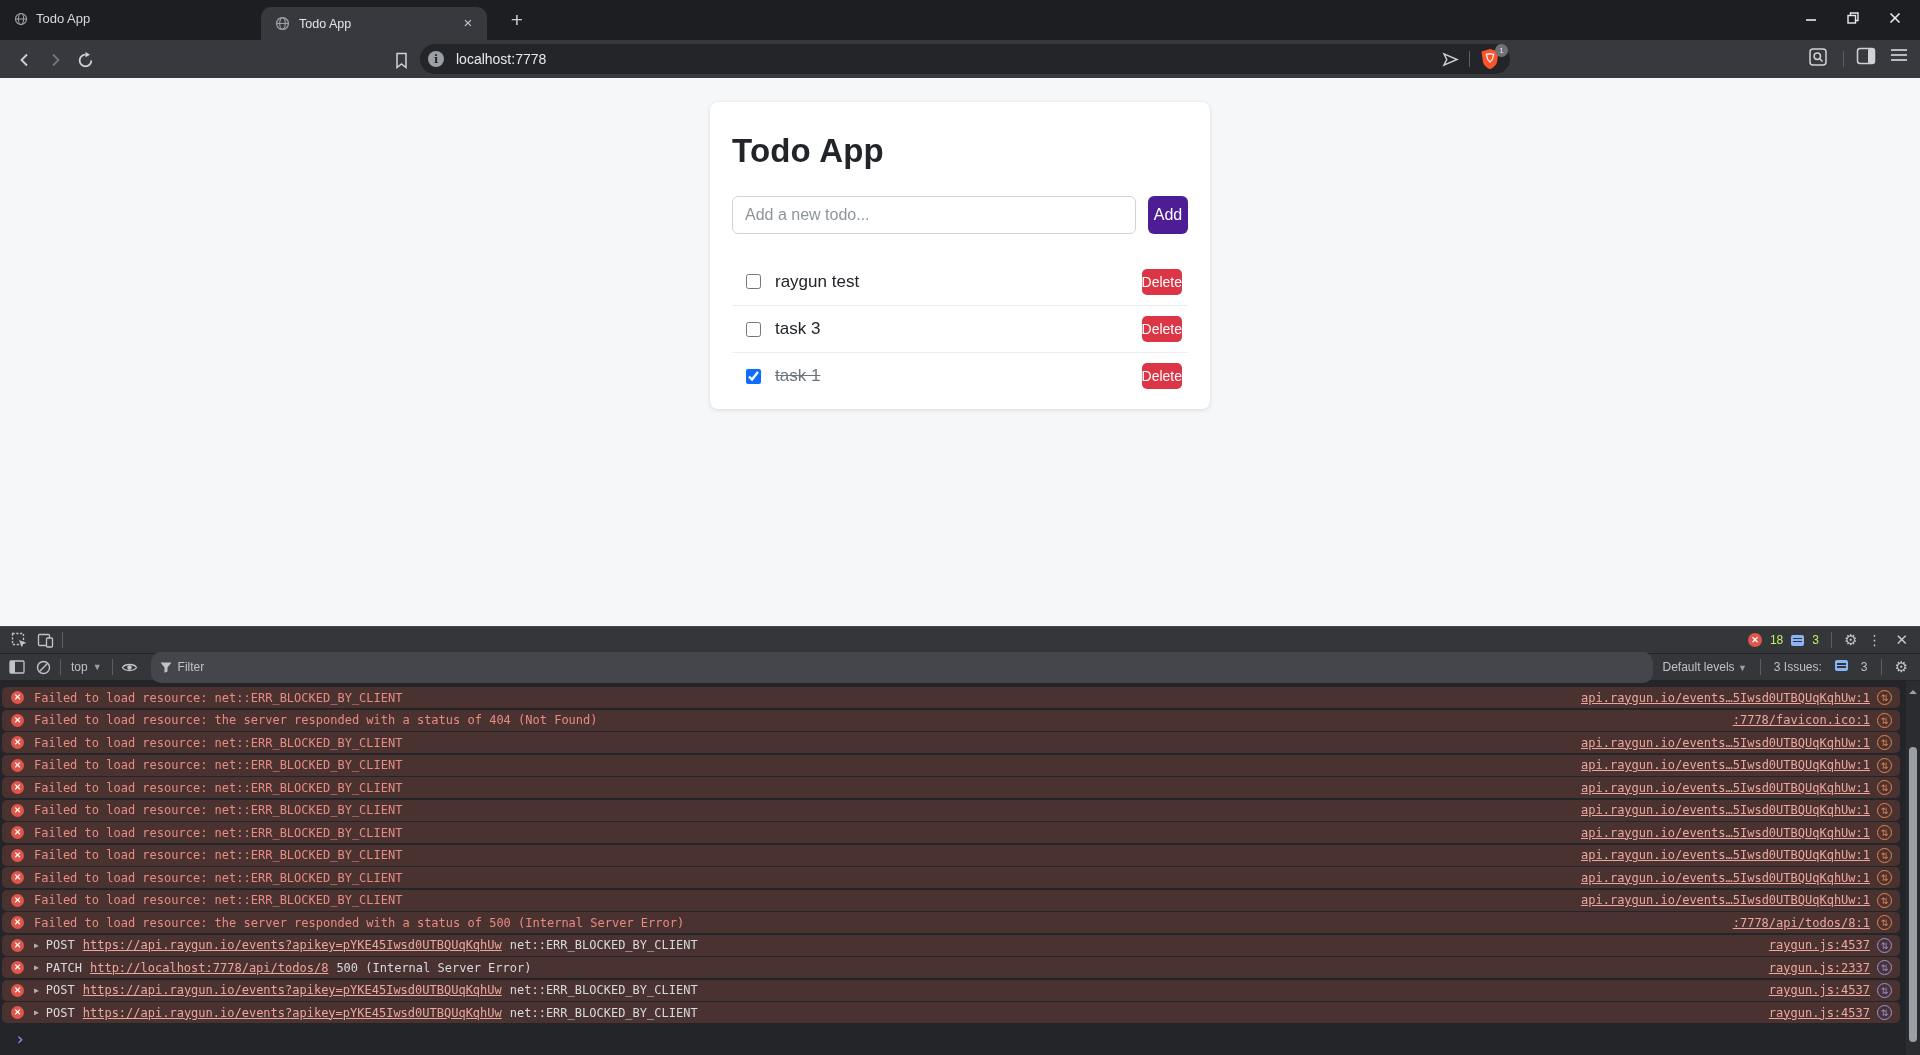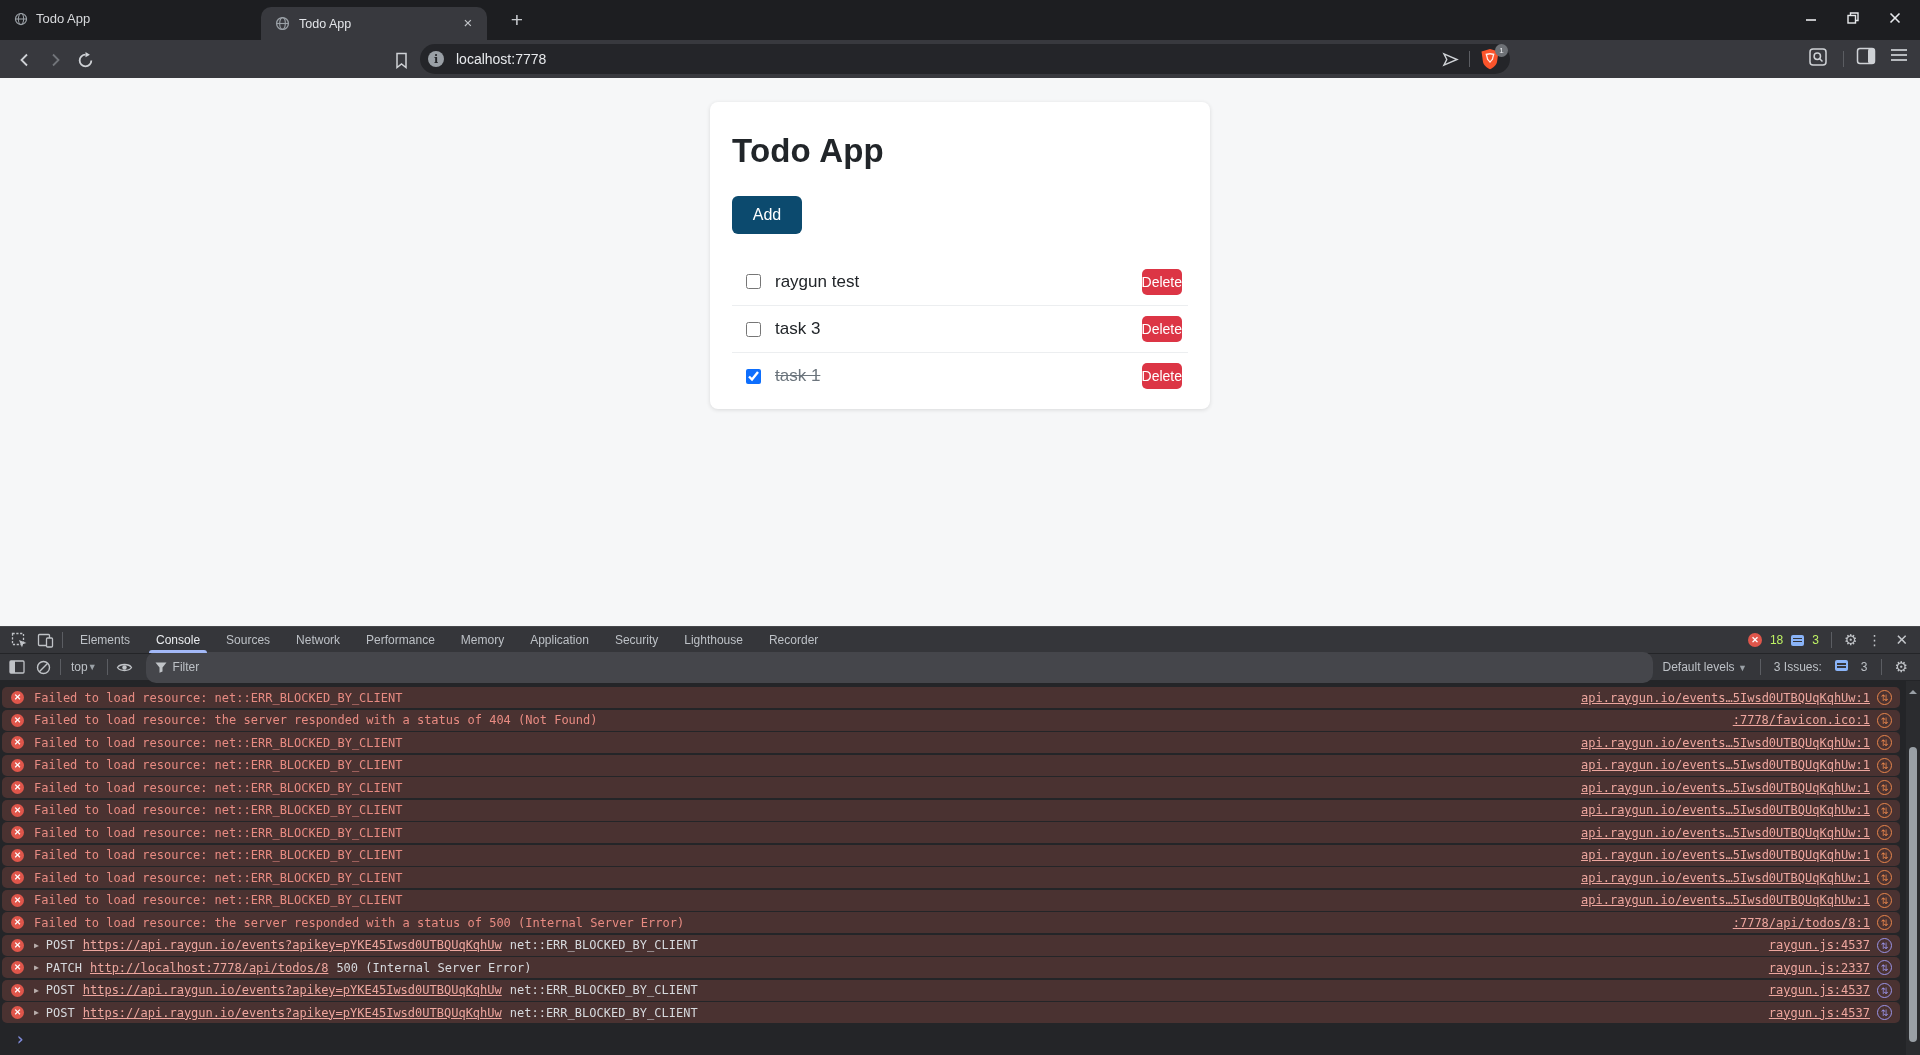--- a/index.html
+++ b/index.html
@@ -36,21 +36,21 @@
 
   
   .page { height:548px; background:#f6f7f8; overflow:hidden; }
   .card { width:500px; margin:24px auto 0; background:#fff; border-radius:8px;
           box-shadow:0 1px 4px rgba(0,0,0,.12); padding:22px 22px 10px; }
   .card h1 { font-size:33px; color:#212529; letter-spacing:.2px; margin:8px 0 26px; }
   .add-row { display:flex; gap:12px; margin-bottom:24px; }
   .todo-input { flex:1; height:38px; border:1px solid #ced4da; border-radius:6px; padding:0 12px;
                 font-size:16px; color:#212529; font-family:"Liberation Sans",sans-serif; outline:none; }
   .todo-input::placeholder { color:#8d959c; }
-  .add-btn { width:70px; height:38px; background:#0c4a6e; color:#fff; border:none; border-radius:6px;
+  .add-btn { width:40px; height:38px; background:#4c1d95; color:#fff; border:none; border-radius:6px;
              font-size:16px; font-family:"Liberation Sans",sans-serif; cursor:pointer; }
   .todo-list { list-style:none; }
   .todo-row { display:flex; align-items:center; height:47px; padding:0 6px 0 14px; }
   .todo-row + .todo-row { border-top:1px solid #eceef0; }
   .todo-row input[type=checkbox] { width:15px; height:15px; accent-color:#0d6efd; }
   .todo-label { font-size:17px; color:#212529; margin-left:14px; flex:1; }
   .todo-label.completed { color:#6c757d; text-decoration:line-through; }
   .del-btn { background:#dc3545; color:#fff; border:none; border-radius:5px; padding:5px 0;
              font-size:14px; font-family:"Liberation Sans",sans-serif; cursor:pointer; }
 
@@ -71,21 +71,21 @@
   .bubble { position:relative; width:13px; height:11px; background:#8ab4f8; border-radius:2px; }
   .bubble::before { content:""; position:absolute; left:2px; bottom:-3px; border:3px solid transparent; border-top-color:#8ab4f8; }
   .bubble::after { content:""; position:absolute; left:2px; top:3px; width:9px; height:1.5px;
                    background:#35363a; box-shadow:0 3px 0 #35363a; }
   .gear { font-size:15px; color:#c0c3c7; }
   .kebab { font-size:14px; color:#c0c3c7; padding:0 2px; }
   .dt-close { font-size:15px; color:#c4c7cb; padding:0 4px; }
 
   .dt-console-toolbar { height:27px; background:#35363a; border-bottom:1px solid #242528; display:flex;
                         align-items:center; padding:0 8px 0 4px; color:#bdc1c6; font-size:12px; flex:0 0 27px; }
-  .ctx-select { display:flex; align-items:center; padding:0 6px; }
+  .ctx-select { display:flex; align-items:center; gap:5px; padding:0 6px; }
   .caret { font-size:9px; color:#9aa0a6; }
   .filter-pill { flex:1; height:31px; background:#45464b; border-radius:10px; margin:0 10px 0 8px;
                  display:flex; align-items:center; gap:6px; padding:0 9px; color:#bdc1c6; }
   .ct-right { display:flex; align-items:center; gap:9px; padding-right:4px; white-space:nowrap; }
 
   .dt-content { position:relative; flex:1; overflow:hidden; font-family:"DejaVu Sans Mono",monospace; }
   .msg-list { padding:6px 20px 0 2px; }
   .msg-row { display:flex; align-items:center; height:21px; margin-bottom:1.5px; background:#4a3231;
              border-radius:5px; padding:0 8px 0 9px; font-size:12px; }
   .err-ico { flex:0 0 13px; width:13px; height:13px; background:#e0564b; border-radius:50%; color:#fff;
@@ -223,20 +223,21 @@
         <line x1="1" y1="8" x2="17" y2="8" stroke="#cfd2d6" stroke-width="1.7"></line>
         <line x1="1" y1="13" x2="17" y2="13" stroke="#cfd2d6" stroke-width="1.7"></line>
       </svg>
   </div>
 </div>
 
 <div class="page">
   <div class="card">
     <h1>Todo App</h1>
     <div class="add-row">
+      <input class="todo-input" type="text" placeholder="Add a new todo..." style="">
       <button class="add-btn">Add</button>
     </div>
     <ul class="todo-list">
         <li class="todo-row">
           <input type="checkbox" style="">
           <span class="todo-label">raygun test</span>
           <button class="del-btn">Delete</button>
         </li>
         <li class="todo-row">
           <input type="checkbox" style="">
@@ -261,32 +262,20 @@
           <polygon points="8,8 15.5,11 12,12 11,15.5 Z" fill="#c0c3c7"></polygon>
         </svg>
     </span>
     <span class="dt-ico">
       <svg width="17" height="15" viewBox="0 0 17 15">
           <rect x="1.5" y="1.5" width="11" height="11" rx="1" fill="none" stroke="#c0c3c7" stroke-width="1.3"></rect>
           <rect x="9.5" y="5" width="6" height="9" rx="1" fill="#35363a" stroke="#c0c3c7" stroke-width="1.3"></rect>
         </svg>
     </span>
     <span class="dt-sep"></span>
-    <div style="display:flex" id="dt-tabs">
-        <span class="dt-tab">Elements</span>
-        <span class="dt-tab active">Console</span>
-        <span class="dt-tab">Sources</span>
-        <span class="dt-tab">Network</span>
-        <span class="dt-tab">Performance</span>
-        <span class="dt-tab">Memory</span>
-        <span class="dt-tab">Application</span>
-        <span class="dt-tab">Security</span>
-        <span class="dt-tab">Lighthouse</span>
-        <span class="dt-tab">Recorder</span>
-      </div>
     <div class="dt-tabbar-right">
       <span class="err-circ">✕</span>
       <span class="count-txt">18</span>
       <span class="bubble"></span>
       <span class="count-txt">3</span>
       <span class="dt-sep"></span>
       <span class="gear">⚙</span>
       <span class="kebab">⋮</span>
       <span class="dt-close">✕</span>
     </div>

